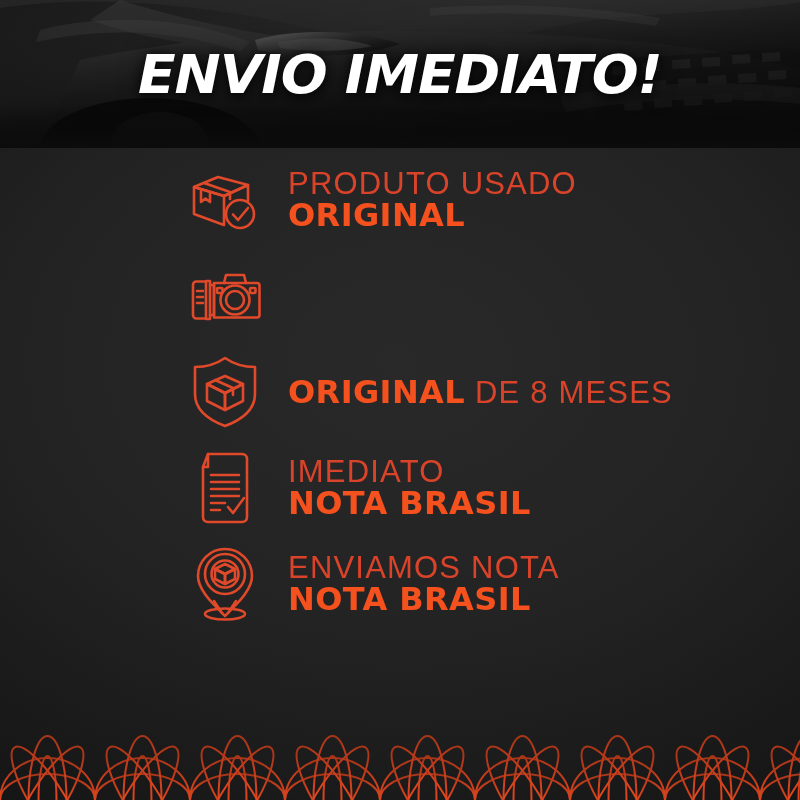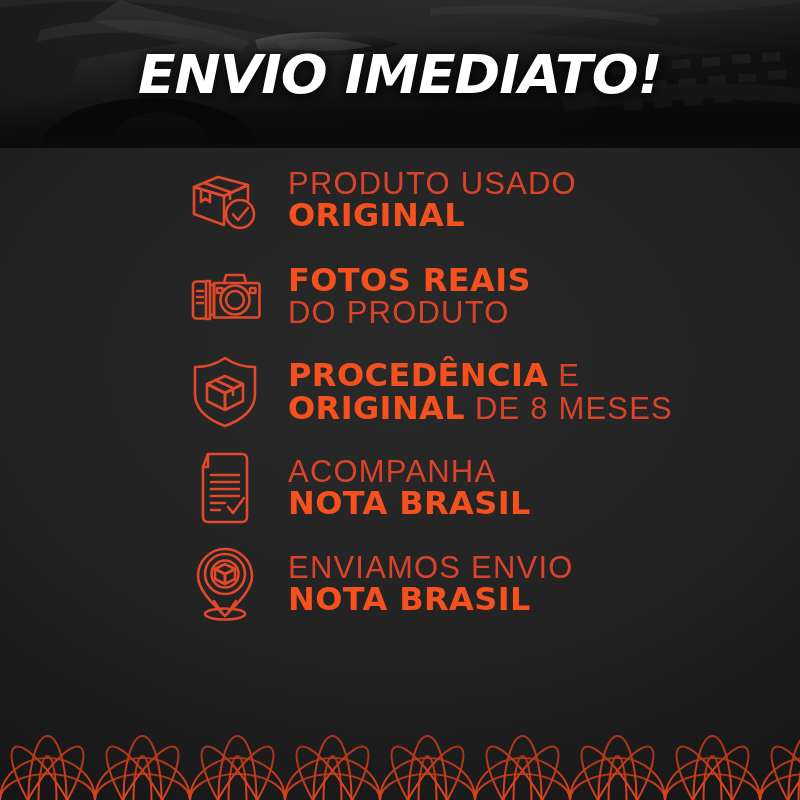--- a/index.html
+++ b/index.html
@@ -205,62 +205,51 @@
           <path d="M22 22 L26 22 L26 52 L22 52"></path>
           <path d="M26 20 L69 20 C70.5 20 71.5 21 71.5 22.5 L71.5 52 C71.5 53.5 70.5 54.5 69 54.5 L26 54.5 Z"></path>
           <path d="M36 20 L38 12 L56 12 L58 20"></path>
           <circle cx="47" cy="37" r="14.5"></circle>
           <circle cx="47" cy="37" r="9"></circle>
           <rect x="29" y="25" width="5.5" height="5" rx="1"></rect>
           <rect x="62" y="25" width="5.5" height="5" rx="1"></rect>
           <path d="M9 28 L15 28 M9 34 L15 34 M9 40 L15 40"></path>
         </svg>
       </div>
-      <div class="feature-text">
-        <span class="line">
-          <span class="t-bold">FOTOS REAIS</span>
-        </span>
-        <span class="line">
-          <span class="t-light">DO PRODUTO</span>
-        </span>
-      </div>
     </div>
 
     <div class="feature-row">
       <div class="feature-icon">
         <svg width="72" height="76" viewBox="0 0 72 76" fill="none" stroke="#e0492a" stroke-width="2.6" stroke-linecap="round" stroke-linejoin="round">
           <path d="M36 4 C26 11 14 13 6 13 L6 40 C6 56 20 66 36 72 C52 66 66 56 66 40 L66 13 C58 13 46 11 36 4 Z"></path>
           <path d="M18 30 L36 22 L54 30 L36 39 Z"></path>
           <path d="M18 30 L18 47 L36 56 L36 39 Z"></path>
           <path d="M36 39 L54 30 L54 47 L36 56 Z"></path>
           <path d="M26 26 L44 34 L44 41"></path>
         </svg>
       </div>
       <div class="feature-text">
         <span class="line">
-          <span class="t-bold">PROCEDÊNCIA</span><span class="t-light"> E</span>
-        </span>
-        <span class="line">
           <span class="t-bold">ORIGINAL</span><span class="t-light"> DE 8 MESES</span>
         </span>
       </div>
     </div>
 
     <div class="feature-row">
       <div class="feature-icon">
         <svg width="66" height="76" viewBox="0 0 66 76" fill="none" stroke="#e0492a" stroke-width="2.6" stroke-linecap="round" stroke-linejoin="round">
           <path d="M16 4 L50 4 C53 4 55 6 55 9 L55 67 C55 70 53 72 50 72 L16 72 C13 72 11 70 11 67 L11 17 Z"></path>
           <path d="M16 4 L16 17 L11 17"></path>
           <path d="M19 25 L47 25 M19 32 L47 32 M19 39 L47 39 M19 46 L47 46 M19 53 L33 53 M19 60 L28 60"></path>
           <path d="M36 57 L41 63 L52 48"></path>
         </svg>
       </div>
       <div class="feature-text">
         <span class="line">
-          <span class="t-light">ACOMPANHA</span>
+          <span class="t-light">IMEDIATO</span>
         </span>
         <span class="line">
           <span class="t-bold">NOTA BRASIL</span>
         </span>
       </div>
     </div>
 
     <div class="feature-row">
       <div class="feature-icon">
         <svg width="70" height="80" viewBox="0 0 70 80" fill="none" stroke="#e0492a" stroke-width="2.6" stroke-linecap="round" stroke-linejoin="round">
@@ -269,21 +258,21 @@
           <circle cx="35" cy="30" r="13.5"></circle>
           <path d="M25 25 L35 20 L45 25 L35 30 Z"></path>
           <path d="M25 25 L25 35 L35 40 L35 30 Z"></path>
           <path d="M35 30 L45 25 L45 35 L35 40 Z"></path>
           <ellipse cx="35" cy="70" rx="20" ry="5.5"></ellipse>
           <path d="M24 57 L32 69 M46 57 L38 69"></path>
         </svg>
       </div>
       <div class="feature-text">
         <span class="line">
-          <span class="t-light">ENVIAMOS ENVIO</span>
+          <span class="t-light">ENVIAMOS NOTA</span>
         </span>
         <span class="line">
           <span class="t-bold">NOTA BRASIL</span>
         </span>
       </div>
     </div>
 
   </div>
 
   <div class="ornament">

